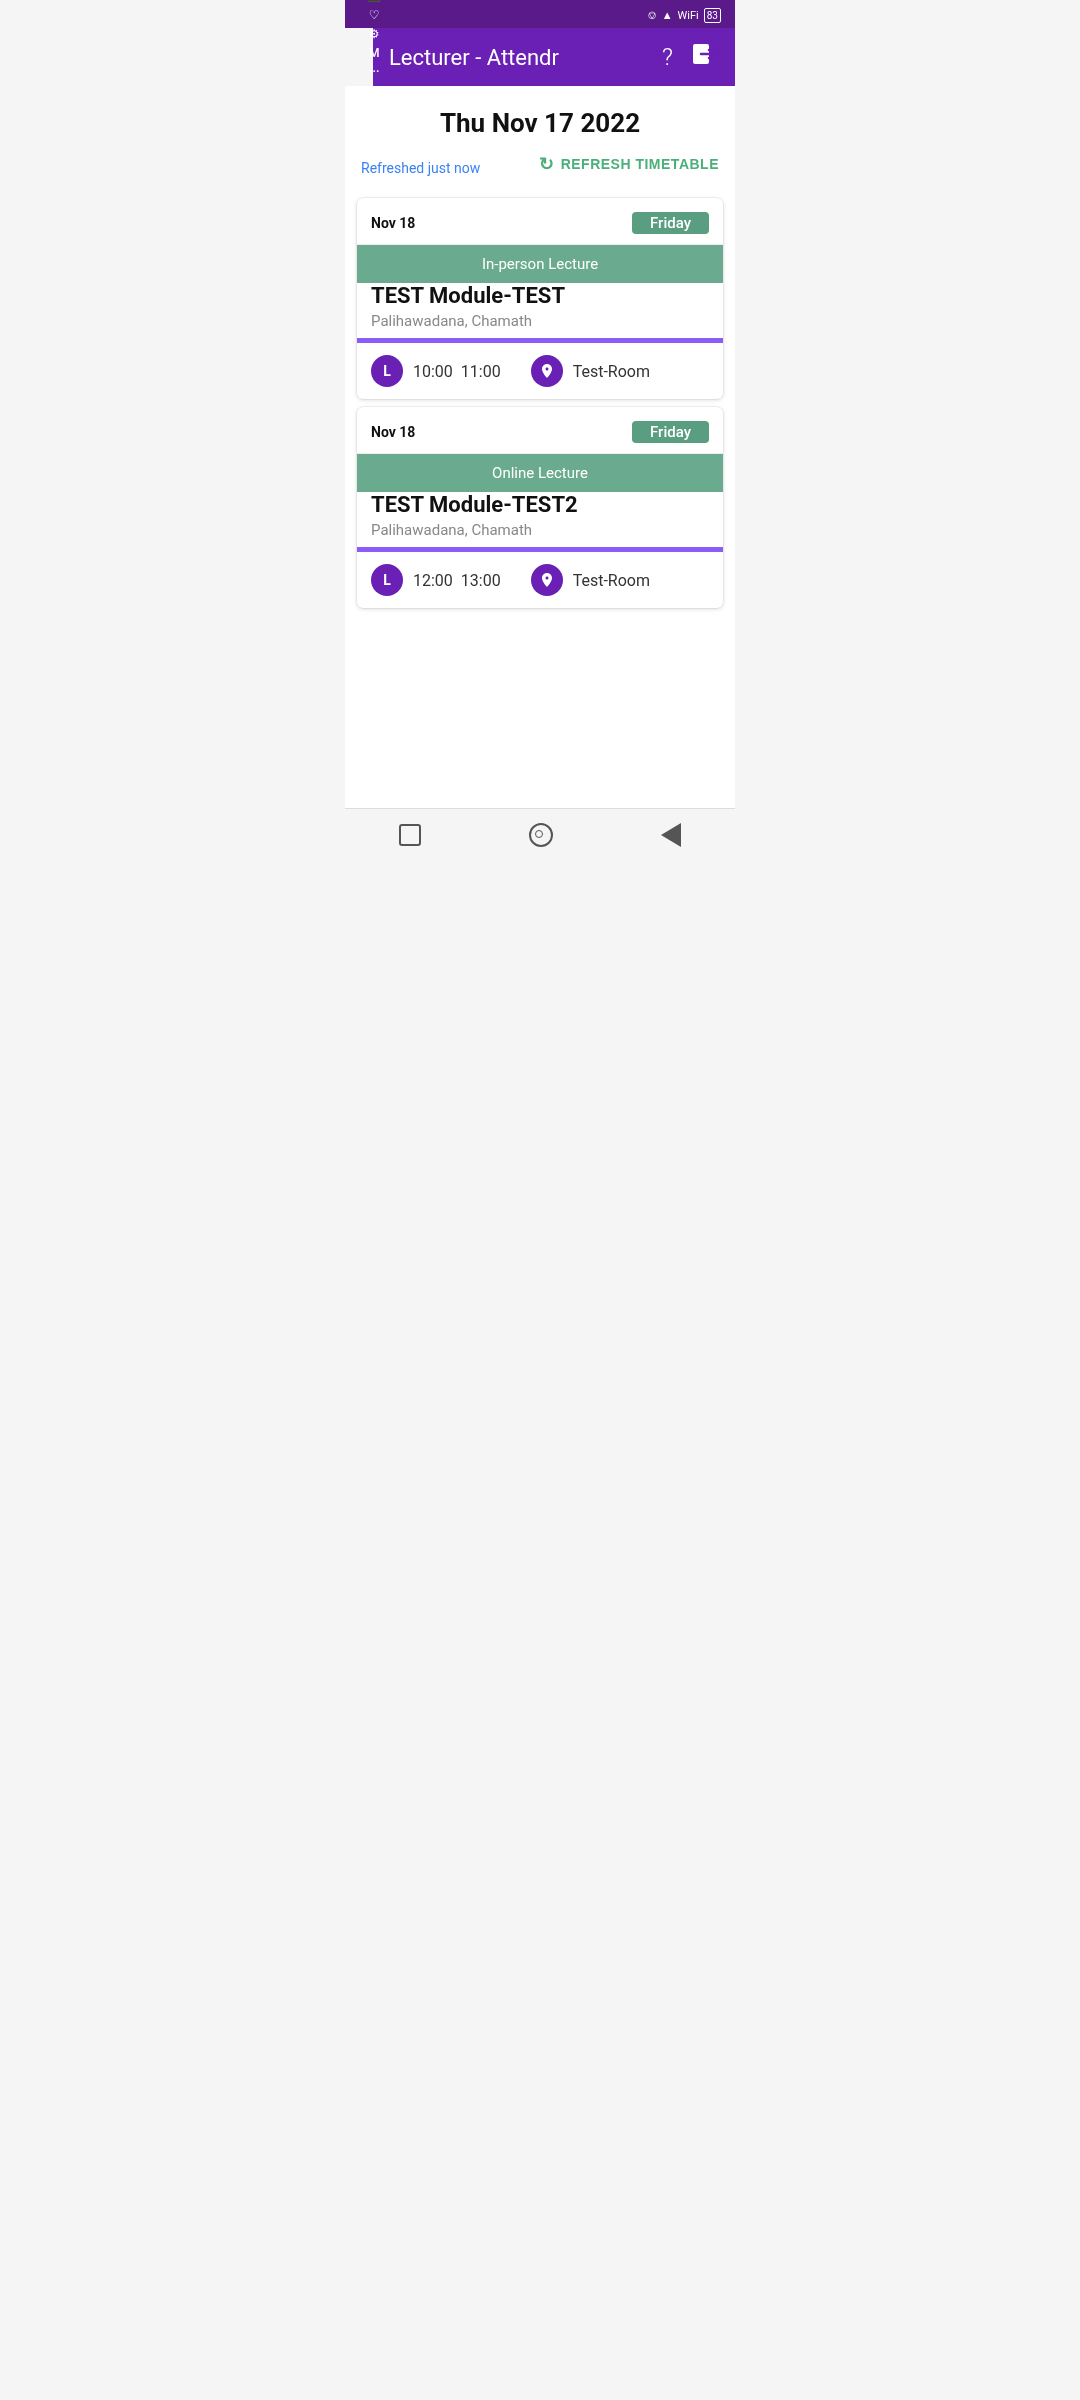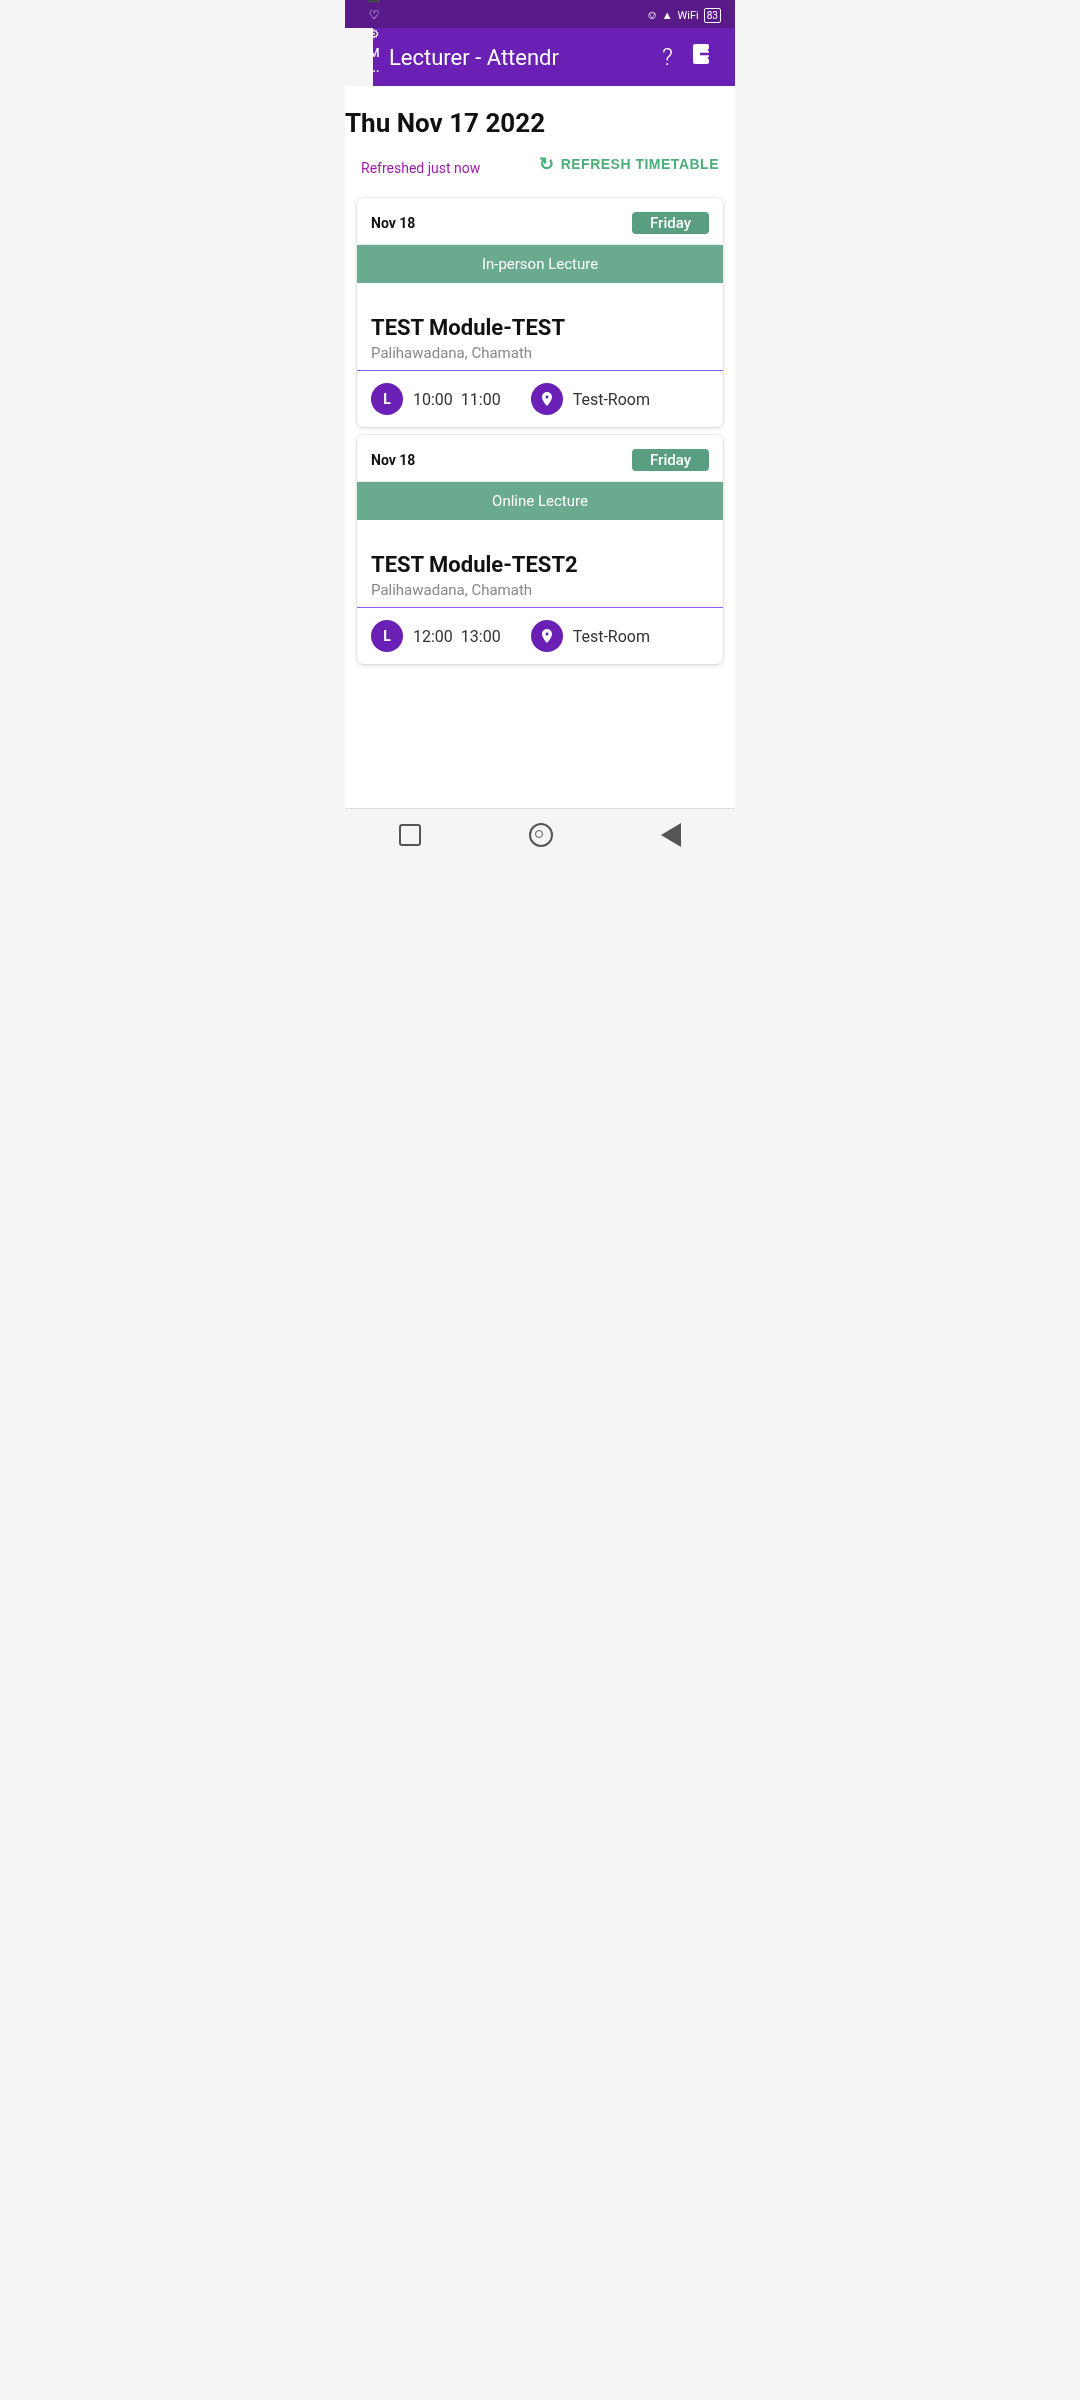--- a/index.html
+++ b/index.html
@@ -78,36 +78,36 @@
 
     
     .main-content {
       background: #ffffff;
       min-height: calc(860px - 28px - 58px - 52px);
       padding-bottom: 20px;
     }
 
     
     .date-header {
-      text-align: left;
+      text-align: center;
       padding: 22px 0 10px 0;
       font-size: 26px;
       font-weight: 700;
       color: #111;
     }
 
     
     .refresh-row {
       display: flex;
       align-items: center;
       justify-content: space-between;
       padding: 4px 16px 14px 16px;
     }
     .refresh-status {
-      color: #a21caf;
+      color: #3b82f6;
       font-size: 14px;
       margin-top: 8px;
     }
     .refresh-button {
       display: flex;
       align-items: center;
       gap: 6px;
       color: #4caf7a;
       font-size: 14px;
       font-weight: 600;
@@ -157,22 +157,22 @@
     .lecture-type-banner {
       background: #6aaa8e;
       color: white;
       text-align: center;
       padding: 10px;
       font-size: 15px;
     }
 
     
     .module-info {
-      padding: 32px 14px 8px 14px;
-      border-bottom: 1px solid #8b5cf6;
+      padding: 0 14px 8px 14px;
+      border-bottom: 5px solid #8b5cf6;
     }
     .module-name {
       font-size: 22px;
       font-weight: 700;
       color: #111;
       margin-bottom: 4px;
     }
     .module-lecturer {
       font-size: 15px;
       color: #888;

